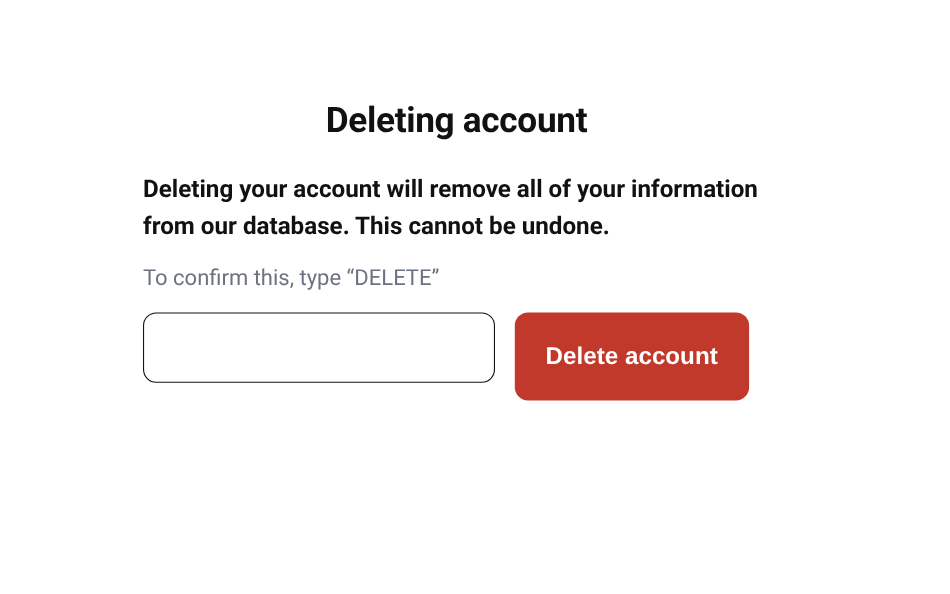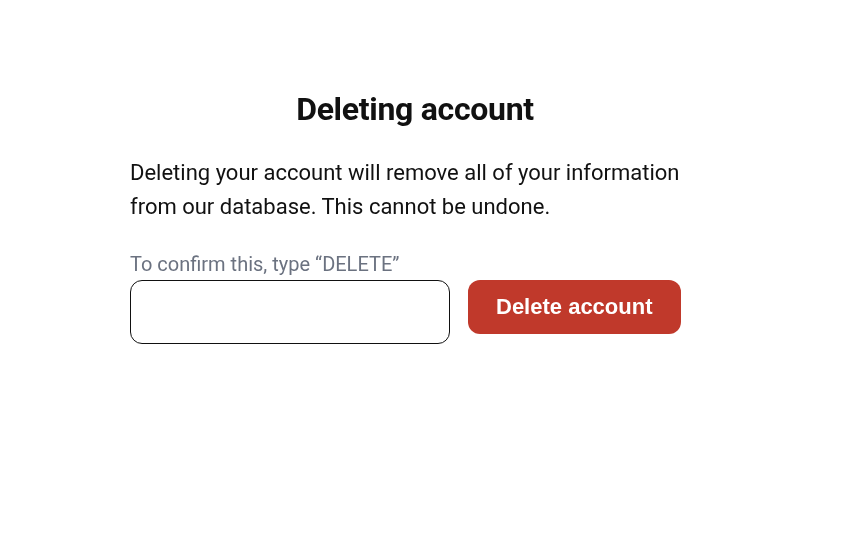--- a/index.html
+++ b/index.html
@@ -20,49 +20,49 @@
     .heading {
       font-size: 32px;
       font-weight: 700;
       color: #111111;
       margin-bottom: 28px;
       letter-spacing: -0.3px;
       text-align: center;
     }
     .description {
       font-size: 22px;
-      font-weight: 400;
+      font-weight: 700;
       color: #111111;
       line-height: 1.55;
-      margin-bottom: 28px;
+      margin-bottom: 16px;
     }
     .label {
       font-size: 20px;
       font-weight: 400;
       color: #6b7280;
-      margin-bottom: 4px;
+      margin-bottom: 20px;
       display: block;
     }
     .form-row {
       display: flex;
       gap: 18px;
       align-items: stretch;
     }
     .confirm-input {
       width: 320px;
       height: 64px;
       border: 1.5px solid #111111;
       border-radius: 12px;
       font-size: 20px;
       padding: 0 16px;
       outline: none;
       background: #ffffff;
     }
     .delete-button {
-      height: 54px;
+      height: 80px;
       padding: 0 28px;
       background: #c0392b;
       color: #ffffff;
       font-size: 22px;
       font-weight: 600;
       border: none;
       border-radius: 12px;
       cursor: pointer;
     }
   </style>

